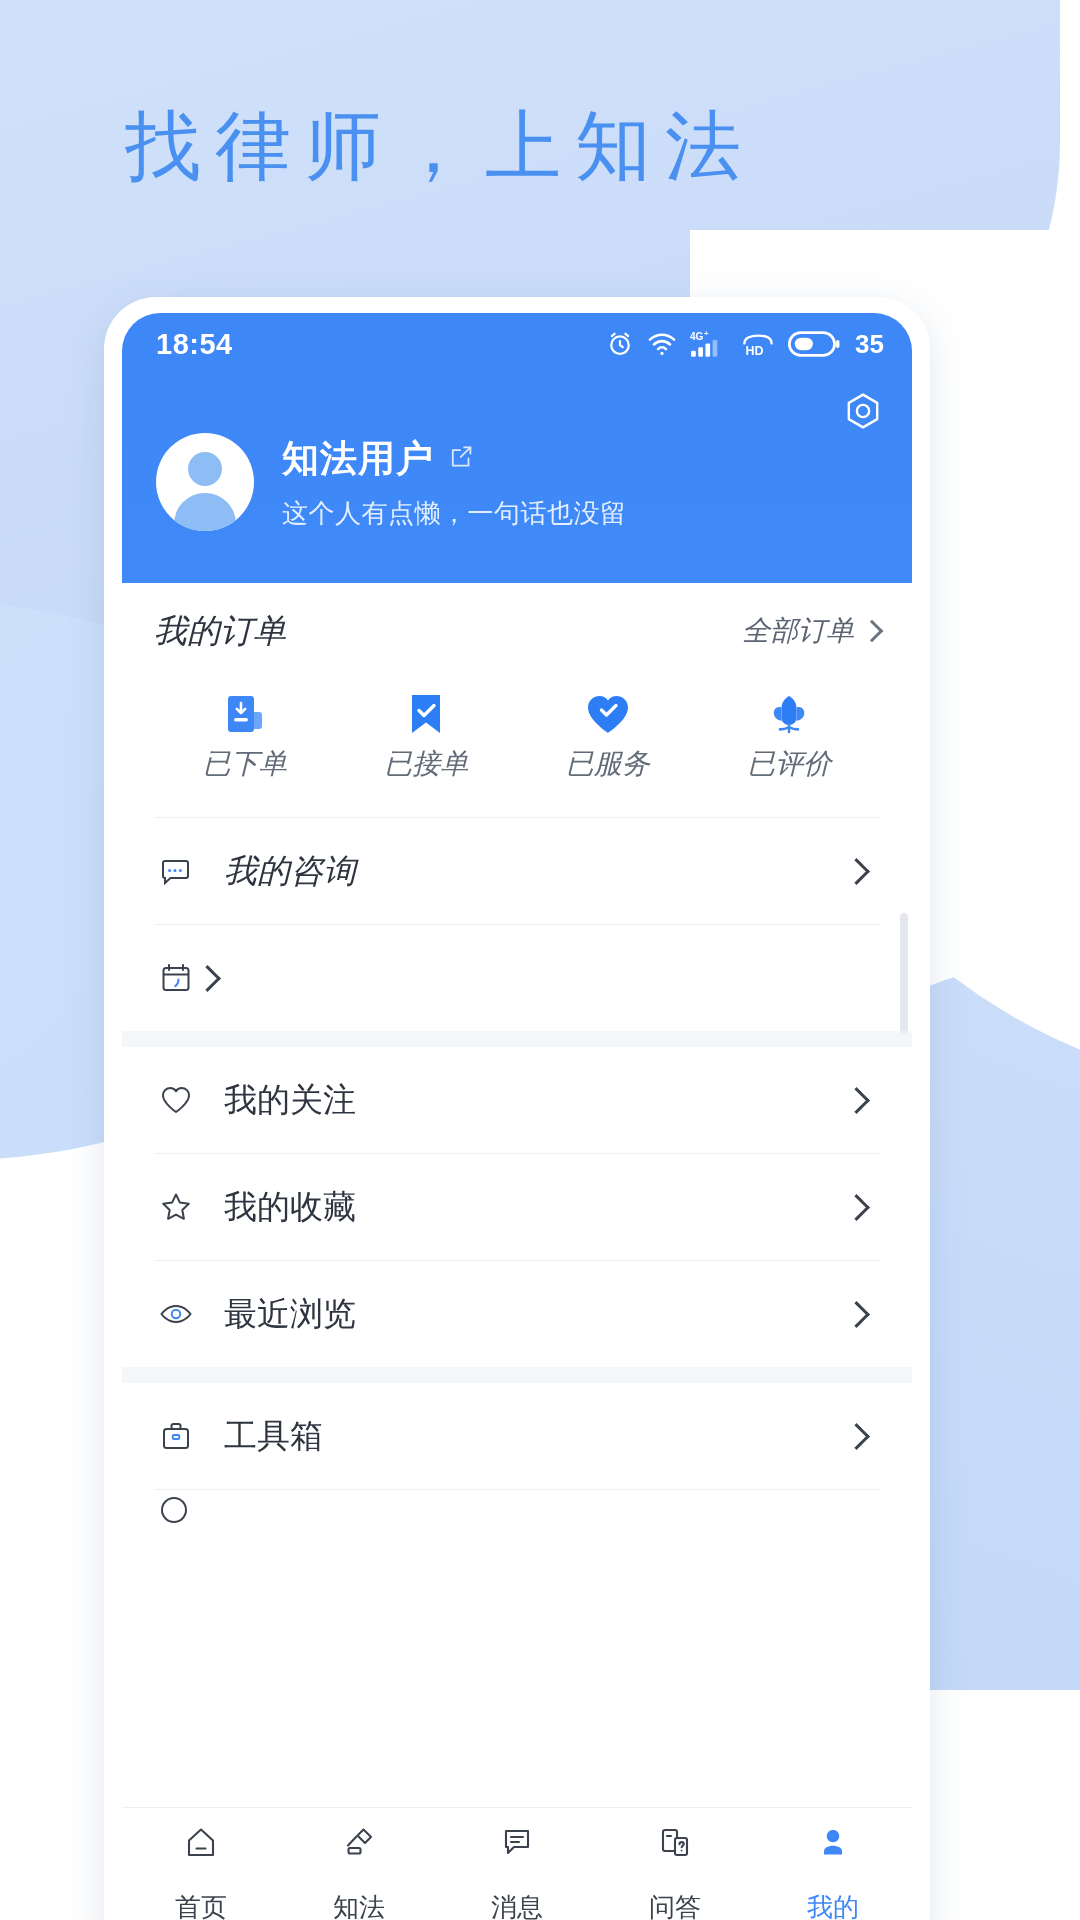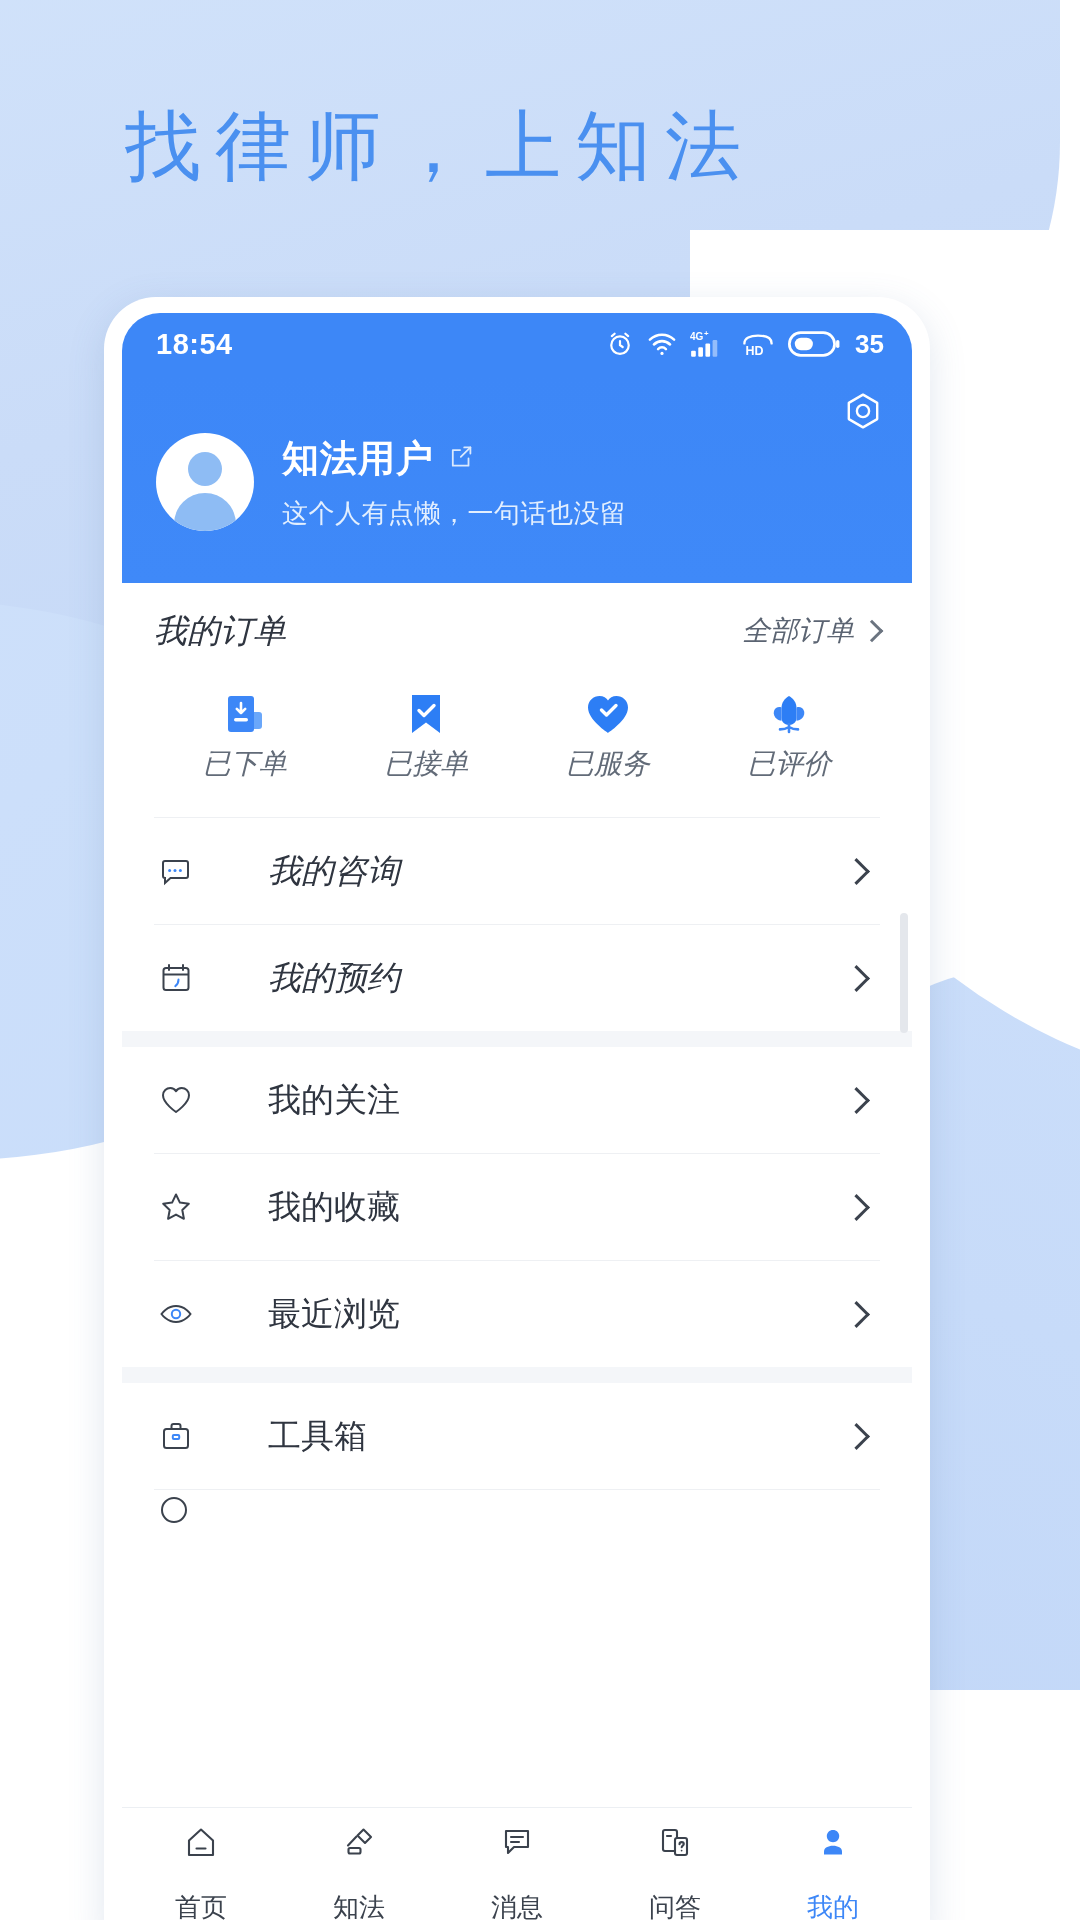--- a/index.html
+++ b/index.html
@@ -270,21 +270,20 @@
   }
 
   .menu-row {
     display: flex;
     align-items: center;
     height: 106px;
     padding: 0 32px;
     box-sizing: border-box;
     cursor: pointer;
     position: relative;
-    gap: 44px;
   }
   .menu-row .m-icon {
     width: 44px;
     display: flex;
     align-items: center;
     justify-content: center;
     flex: none;
   }
   .menu-row .m-label {
     margin-left: 26px;
@@ -513,21 +512,20 @@
         <div class="divider"></div>
         <div class="menu-row">
           <span class="m-icon">
             <svg width="40" height="40" viewBox="0 0 40 40" fill="none" stroke="#3b424d" stroke-width="2">
               <rect x="7.5" y="10" width="25" height="22" rx="2.5"></rect>
               <path d="M7.5 16.5h25"></path>
               <path d="M13 7v5M27 7v5" stroke-linecap="round"></path>
               <path d="M22.5 21.5c0 3-1.2 5.2-3.2 6.6" stroke="#3d87f7" stroke-linecap="round"></path>
             </svg>
           </span>
-          <span class="m-label">我的预约</span>
           <i class="m-chev"></i>
         </div>
       </div>
     </div>
 
     <div class="gap"></div>
 
     <div class="card">
       <div class="menu-row">
         <span class="m-icon">

